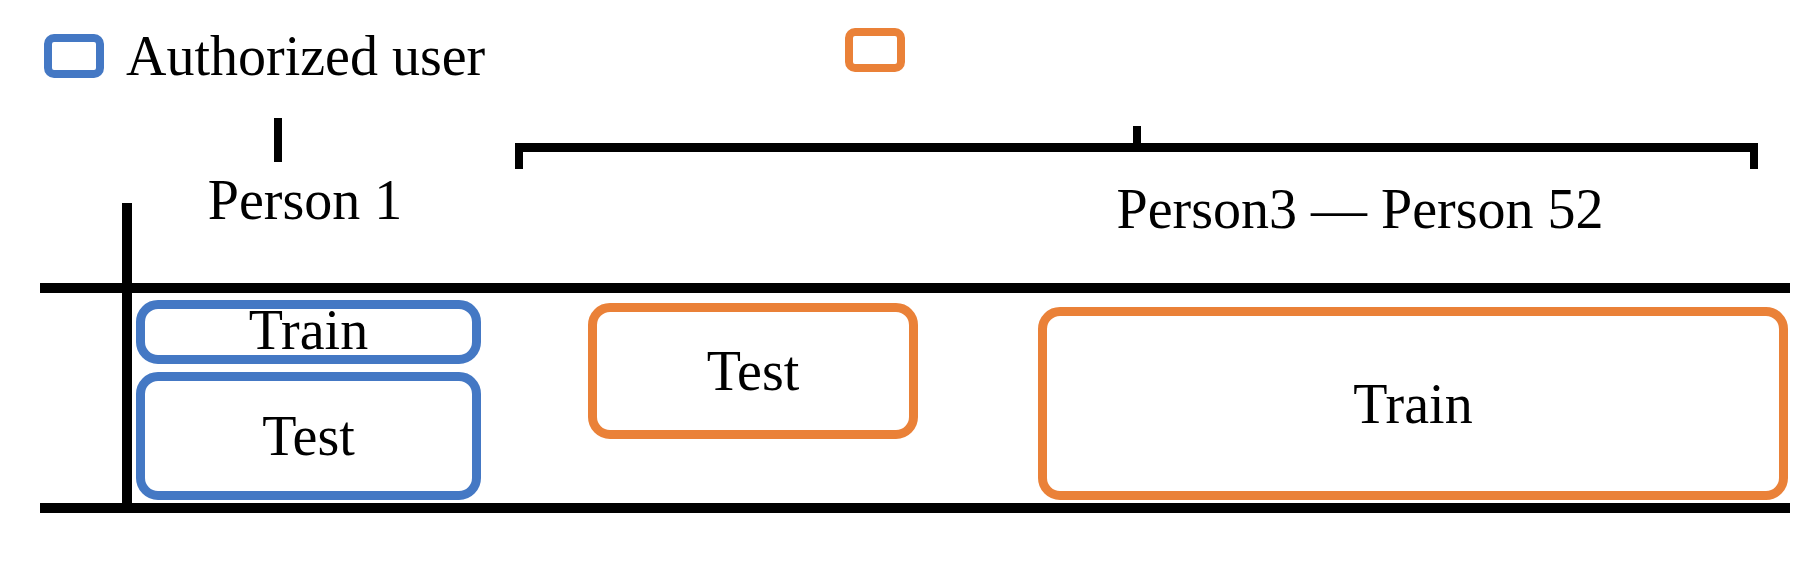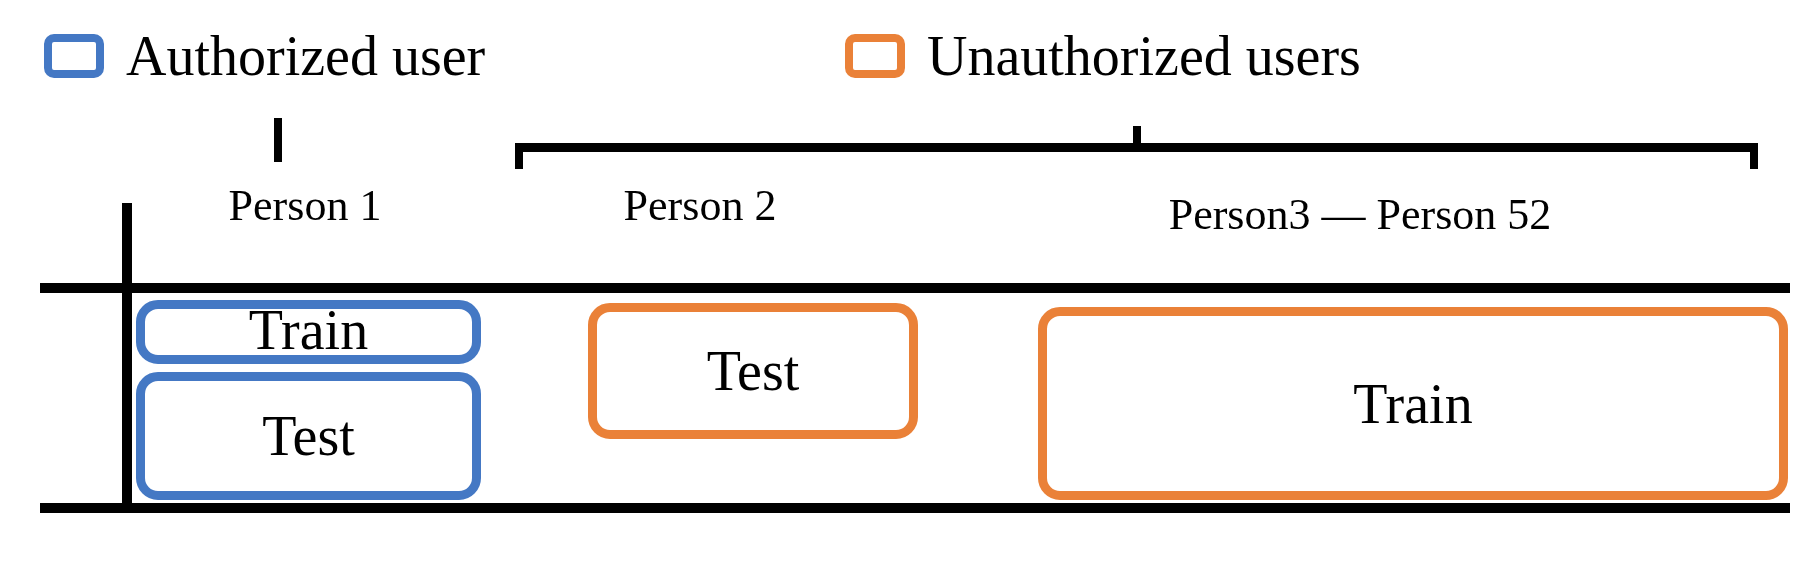--- a/index.html
+++ b/index.html
@@ -98,26 +98,25 @@
     margin-left: -4px;
     top: -17px;
     width: 8px;
     height: 20px;
     background: #000000;
   }
 
   
   .person-label {
     position: absolute;
-    font-size: 44px;
+    font-size: 56px;
     line-height: 1;
     color: #000000;
     white-space: nowrap;
     text-align: center;
-    margin-top: 12px;
   }
   #person-1-label  { left: 140px;  top: 172px; width: 330px; }
   #person-2-label  { left: 500px;  top: 172px; width: 400px; }
   #person-rest-label { left: 930px; top: 181px; width: 860px; }
 
   
   .split-box {
     position: absolute;
     border-style: solid;
     border-width: 9px;
@@ -149,34 +148,32 @@
 
 <div class="canvas">
 
   <div class="legend-item" id="legend-authorized">
     <span class="legend-swatch blue"></span>
     <span class="legend-label">Authorized user</span>
   </div>
 
   <div class="legend-item" id="legend-unauthorized">
     <span class="legend-swatch orange"></span>
-    <span class="legend-label">Unauthorized users</span>
   </div>
 
   <div class="vline" id="person1-tick"></div>
 
   <div id="unauthorized-bracket">
     <div class="br-stem"></div>
     <div class="br-top"></div>
     <div class="br-left"></div>
     <div class="br-right"></div>
   </div>
 
   <div class="person-label" id="person-1-label">Person 1</div>
-  <div class="person-label" id="person-2-label">Person 2</div>
   <div class="person-label" id="person-rest-label">Person3 — Person 52</div>
 
   <div class="hline" id="axis-top-line"></div>
   <div class="hline" id="axis-bottom-line"></div>
   <div class="vline" id="axis-divider-line"></div>
 
   <div class="split-box blue" id="box-p1-train">
     <span class="box-label">Train</span>
   </div>
 

